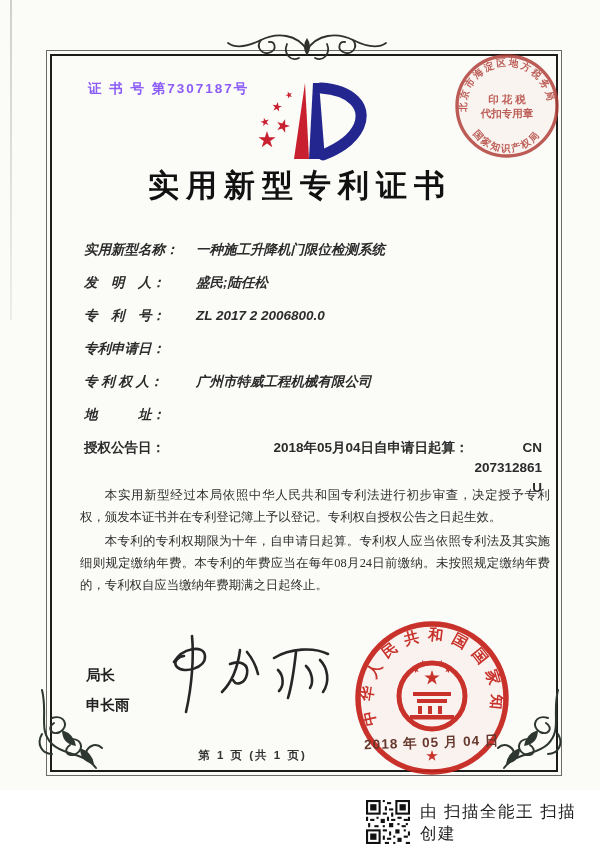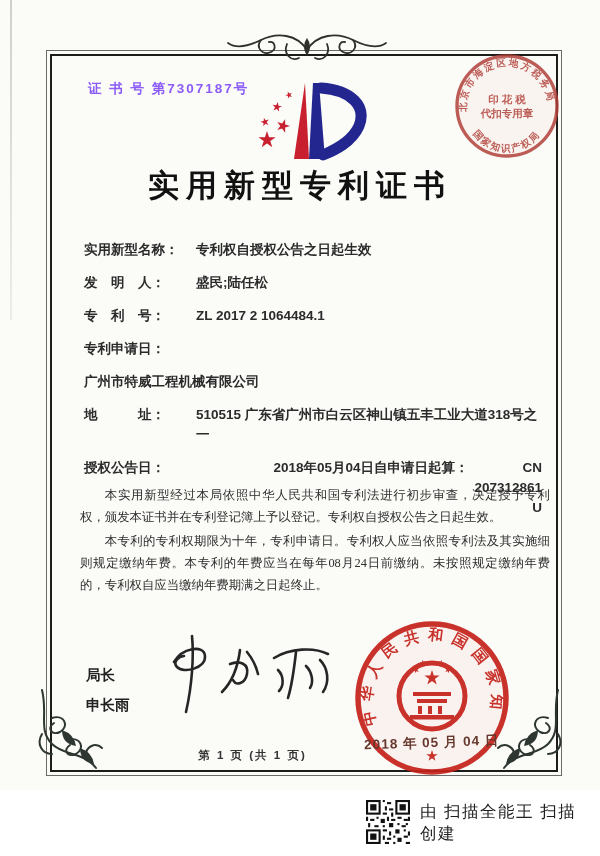--- a/index.html
+++ b/index.html
@@ -15,21 +15,21 @@
   .orn{position:absolute;pointer-events:none;}
   
   .cert-no{position:absolute;left:88px;top:80px;font-size:13.5px;font-weight:bold;letter-spacing:2px;color:#8b5cf6;}
   .logo{position:absolute;left:243px;top:80px;}
   .title{position:absolute;left:0;width:600px;top:165px;text-align:center;
     font-family:"Liberation Serif","DejaVu Serif",serif;
     font-size:31px;font-weight:bold;letter-spacing:7px;color:#111;}
   .stamp{position:absolute;left:450px;top:50px;}
   
   .fields{position:absolute;left:84px;right:58px;top:240px;}
-  .field-row{display:flex;margin-bottom:13px;line-height:20px;}
+  .field-row{display:flex;margin-bottom:13px;line-height:20px;font-style:italic;}
   .field-label{flex:0 0 112px;font-size:13.5px;font-weight:bold;color:#2b2b2b;white-space:nowrap;}
   .field-value{flex:1;font-size:13.5px;font-weight:600;color:#2b2b2b;}
   .grant-row{display:flex;margin-top:2px;line-height:20px;text-align:right;}
   .grant-left{flex:0 0 290px;display:flex;}
   .grant-right{flex:1;display:flex;}
   
   .paras{position:absolute;left:80px;right:50px;top:484px;
     font-family:Liberation Serif, serif;}
   .paras p{margin:0 0 2px 0;font-size:12.4px;line-height:1.78;color:#2d2d2d;
     text-indent:2em;text-align:justify;}
@@ -127,55 +127,55 @@
       <path id="stampBot" d="M22,82 A 41 41 0 0 0 92,82" fill="none"></path>
       <text font-size="9.6" font-weight="bold" fill="#b2413a" letter-spacing="1.6">
         <textPath href="#stampBot" startOffset="2">国家知识产权局</textPath>
       </text>
     </g>
   </svg>
 
   <div class="fields">
     <div class="field-row">
       <span class="field-label">实用新型名称：</span>
-      <span class="field-value">专利权自授权公告之日起生效</span>
+      <span class="field-value">一种施工升降机门限位检测系统</span>
     </div>
     <div class="field-row">
       <span class="field-label">发　明　人：</span>
       <span class="field-value">盛民;陆任松</span>
     </div>
     <div class="field-row">
       <span class="field-label">专　利　号：</span>
-      <span class="field-value">ZL 2017 2 1064484.1</span>
+      <span class="field-value">ZL 2017 2 2006800.0</span>
     </div>
     <div class="field-row">
       <span class="field-label">专利申请日：</span>
     </div>
     <div class="field-row">
+      <span class="field-label">专 利 权 人：</span>
       <span class="field-value">广州市特威工程机械有限公司</span>
     </div>
     <div class="field-row">
       <span class="field-label">地　　　址：</span>
-      <span class="field-value">510515 广东省广州市白云区神山镇五丰工业大道318号之一</span>
     </div>
     <div class="grant-row">
       <span class="grant-left">
         <span class="field-label" style="flex:0 0 auto">授权公告日：</span>
         <span class="field-value">2018年05月04日</span>
       </span>
       <span class="grant-right">
         <span class="field-label" style="flex:0 0 auto">自申请日起算：</span>
         <span class="field-value">CN 207312861 U</span>
       </span>
     </div>
   </div>
 
   <div class="paras">
     <p>本实用新型经过本局依照中华人民共和国专利法进行初步审查，决定授予专利权，颁发本证书并在专利登记簿上予以登记。专利权自授权公告之日起生效。</p>
-    <p>本专利的专利权期限为十年，专利申请日。专利权人应当依照专利法及其实施细则规定缴纳年费。本专利的年费应当在每年08月24日前缴纳。未按照规定缴纳年费的，专利权自应当缴纳年费期满之日起终止。</p>
+    <p>本专利的专利权期限为十年，自申请日起算。专利权人应当依照专利法及其实施细则规定缴纳年费。本专利的年费应当在每年08月24日前缴纳。未按照规定缴纳年费的，专利权自应当缴纳年费期满之日起终止。</p>
   </div>
 
   <div class="signer">
     <div>局长</div>
     <div>申长雨</div>
   </div>
 
   <svg class="signature" width="195" height="92" viewBox="0 0 195 92">
     <g stroke="#262626" stroke-width="2.6" fill="none" stroke-linecap="round" stroke-linejoin="round">
       <path d="M26,34 C34,20 56,16 57,28 C58,40 36,46 29,39 C25,35 29,29 36,28"></path>

